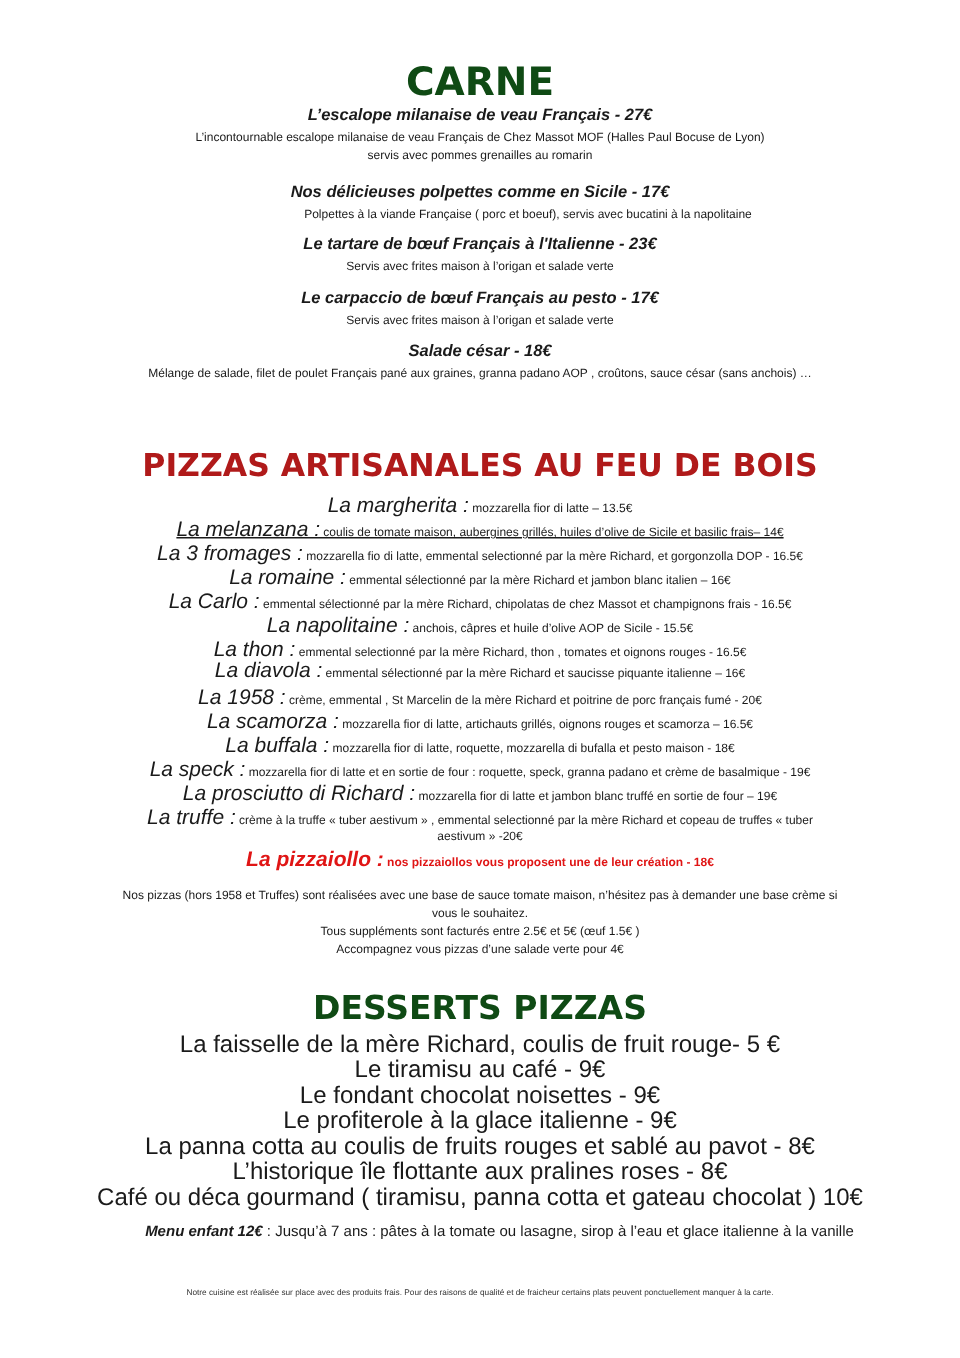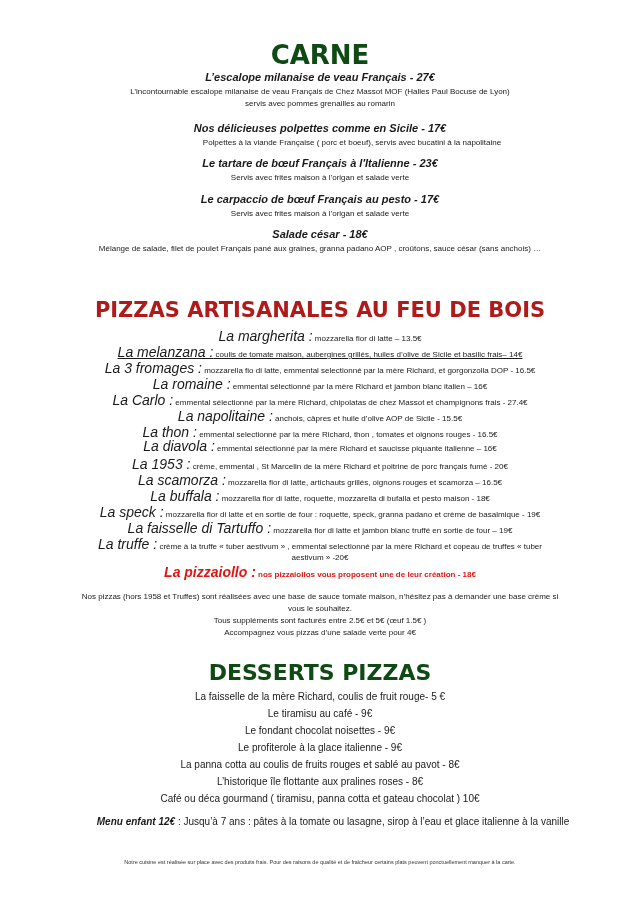--- a/index.html
+++ b/index.html
@@ -8,21 +8,21 @@
   .page { position: absolute; left: 0; top: 0; width: 640px; text-align: center; }
   .h-green { color: #0f4a14; font-weight: bold; font-family: "DejaVu Sans", sans-serif; }
   .h-red { color: #b01a1a; font-weight: bold; font-family: "DejaVu Sans", sans-serif; }
   .abs { position: absolute; left: 0; width: 640px; text-align: center; }
   .dish-title { font-style: italic; font-weight: bold; font-size: 11px; }
   .dish-desc { font-size: 8px; line-height: 12px; }
   .pizza { font-size: 8px; line-height: 12px; }
   .pizza .pname { font-style: italic; font-size: 14px; }
   .pizza.red { color: #e01515; font-weight: bold; }
   .note { font-size: 8px; line-height: 11.5px; }
-  .dessert { font-size: 10px; line-height: 17px; }
+  .dessert { font-size: 16px; line-height: 17px; }
   .kid { font-size: 10px; padding-left: 13px; }
   .kid b { font-style: italic; }
   .footer { font-size: 5.5px; color: #333; }
 </style>
 </head>
 <body>
 
 <div class="page">
 
   <div class="abs h-green" style="top:40px;font-size:26px;">CARNE</div>
@@ -42,29 +42,29 @@
 
   <div class="abs dish-title" style="top:228px;">Salade césar - 18€</div>
   <div class="abs dish-desc" style="top:243px;">Mélange de salade, filet de poulet Français pané aux graines, granna padano AOP , croûtons, sauce césar (sans anchois) …</div>
 
   <div class="abs h-red" style="top:298px;font-size:21px;">PIZZAS ARTISANALES AU FEU DE BOIS</div>
 
   <div class="abs pizza" style="top:330px;"><span class="pname">La margherita :</span><span> mozzarella fior di latte – 13.5€</span></div>
   <div class="abs pizza" style="top:346px;text-decoration:underline;"><span class="pname">La melanzana :</span><span> coulis de tomate maison, aubergines grillés, huiles d’olive de Sicile et  basilic frais– 14€</span></div>
   <div class="abs pizza" style="top:362px;"><span class="pname">La 3 fromages :</span><span> mozzarella fio di latte, emmental selectionné par la mère Richard, et gorgonzolla DOP - 16.5€</span></div>
   <div class="abs pizza" style="top:378px;"><span class="pname">La romaine :</span><span> emmental sélectionné par la mère Richard et jambon blanc italien – 16€</span></div>
-  <div class="abs pizza" style="top:394px;"><span class="pname">La Carlo :</span><span> emmental sélectionné par la mère Richard, chipolatas de chez Massot et champignons frais - 27.4€</span></div>
+  <div class="abs pizza" style="top:394px;"><span class="pname">La Carlo :</span><span> emmental sélectionné par la mère Richard, chipolatas de chez Massot et champignons frais - 16.5€</span></div>
   <div class="abs pizza" style="top:410px;"><span class="pname">La napolitaine :</span><span> anchois, câpres et huile d’olive AOP de Sicile - 15.5€</span></div>
   <div class="abs pizza" style="top:426px;"><span class="pname">La thon :</span><span> emmental selectionné par la mère Richard, thon , tomates et oignons rouges - 16.5€</span></div>
   <div class="abs pizza" style="top:440px;text-align:center;"><span class="pname">La diavola :</span><span> emmental sélectionné par la mère Richard et saucisse piquante italienne – 16€</span></div>
-  <div class="abs pizza" style="top:458px;"><span class="pname">La 1953 :</span><span> crème, emmental , St Marcelin de la mère Richard  et poitrine de porc français fumé - 20€</span></div>
+  <div class="abs pizza" style="top:458px;"><span class="pname">La 1958 :</span><span> crème, emmental , St Marcelin de la mère Richard  et poitrine de porc français fumé - 20€</span></div>
   <div class="abs pizza" style="top:474px;"><span class="pname">La scamorza :</span><span> mozzarella fior di latte, artichauts grillés, oignons rouges et scamorza – 16.5€</span></div>
   <div class="abs pizza" style="top:490px;"><span class="pname">La buffala :</span><span> mozzarella fior di latte, roquette, mozzarella di bufalla et pesto maison - 18€</span></div>
   <div class="abs pizza" style="top:506px;"><span class="pname">La speck :</span><span> mozzarella fior di latte et en sortie de four : roquette, speck, granna padano et crème de basalmique - 19€</span></div>
-  <div class="abs pizza" style="top:522px;"><span class="pname">La faisselle di Tartuffo :</span><span> mozzarella fior di latte et jambon blanc truffé en sortie de four – 19€</span></div>
+  <div class="abs pizza" style="top:522px;"><span class="pname">La prosciutto di Richard :</span><span> mozzarella fior di latte et jambon blanc truffé en sortie de four – 19€</span></div>
   <div class="abs pizza" style="top:538px;"><span class="pname">La truffe :</span><span> crème à la truffe « tuber aestivum » , emmental selectionné par la mère Richard et copeau de truffes « tuber</span></div>
   <div class="abs pizza" style="top:552px;">aestivum » -20€</div>
   <div class="abs pizza red" style="top:566px;"><span class="pname">La pizzaiollo :</span><span> nos pizzaiollos vous proposent une de leur création  - 18€</span></div>
 
   <div class="abs note" style="top:591px;">Nos pizzas (hors 1958 et Truffes) sont réalisées avec une base de sauce tomate maison, n’hésitez pas à demander une base crème si</div>
   <div class="abs note" style="top:603px;">vous le souhaitez.</div>
   <div class="abs note" style="top:615px;">Tous suppléments sont facturés entre 2.5€ et 5€ (œuf 1.5€ )</div>
   <div class="abs note" style="top:627px;">Accompagnez vous pizzas d’une salade verte pour 4€</div>
 
   <div class="abs h-green" style="top:660px;font-size:22px;">DESSERTS PIZZAS</div>

